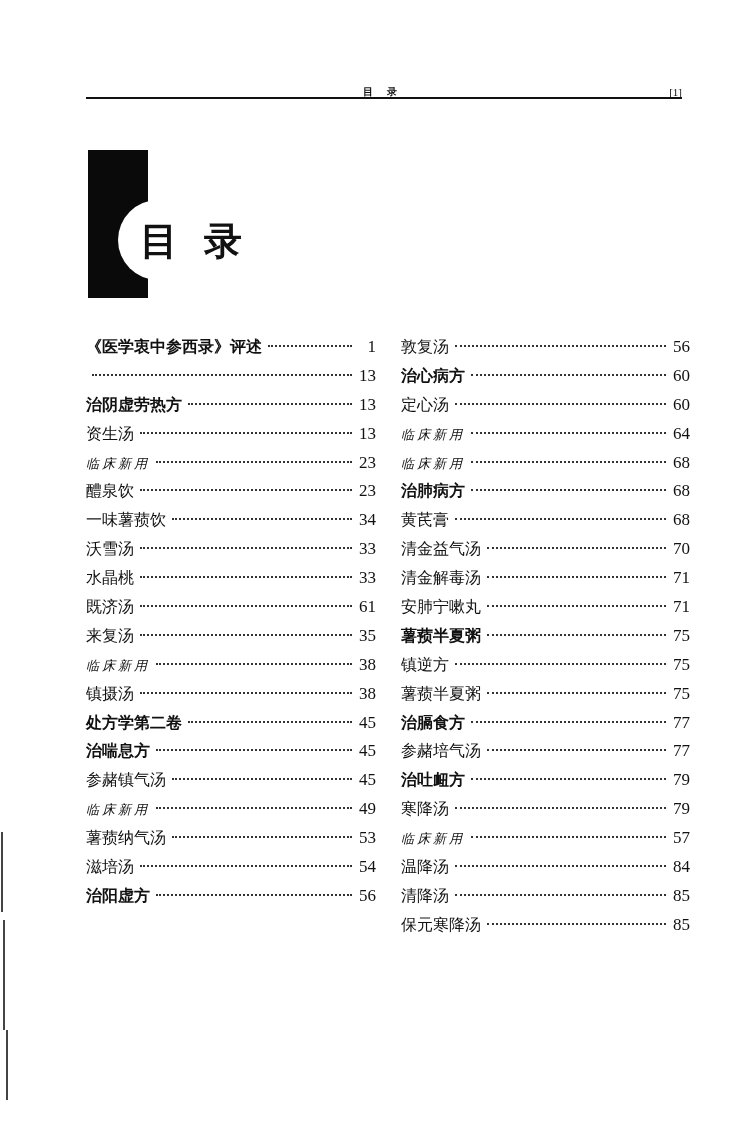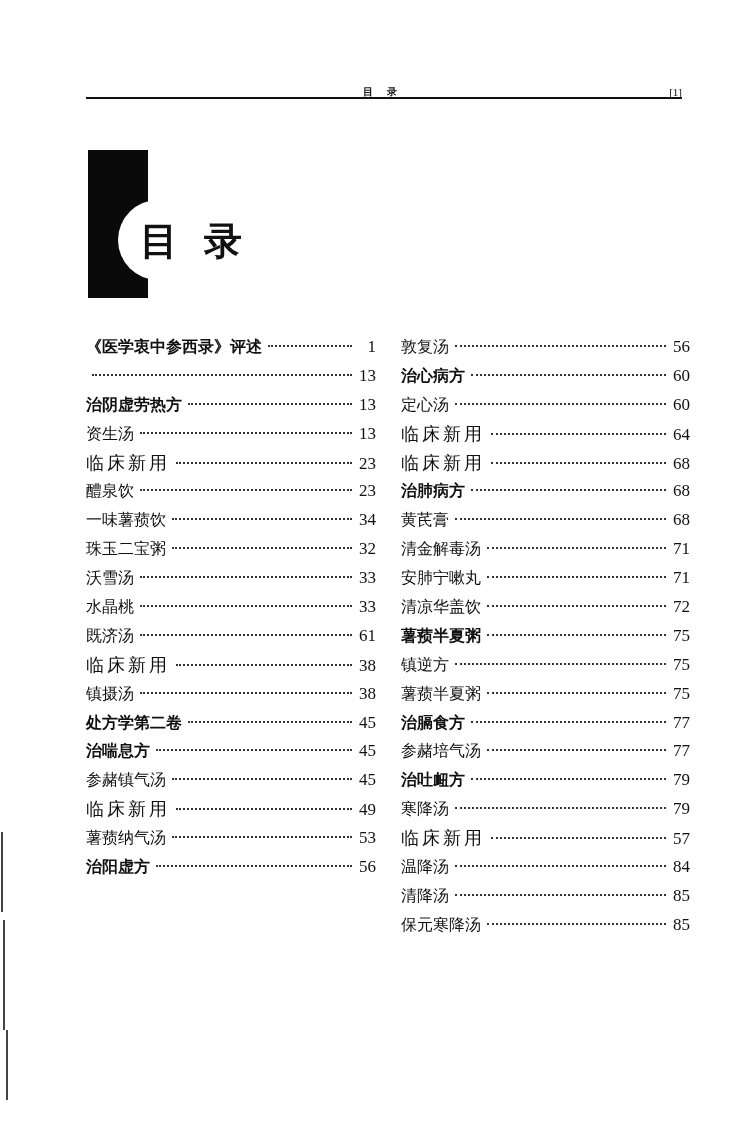--- a/index.html
+++ b/index.html
@@ -92,21 +92,21 @@
     height: 28.9px;
     font-size: 16px;
     line-height: 22px;
     white-space: nowrap;
   }
   .toc-row .label {
     font-family: "DejaVu Sans", sans-serif;
     flex: 0 0 auto;
   }
   .toc-row.bold .label { font-weight: bold; }
-  .toc-row.small .label { font-size: 18px; letter-spacing: 3px; }
+  .toc-row.small .label { font-size: 13px; font-style: italic; letter-spacing: 3px; }
   .toc-row .leader {
     flex: 1 1 auto;
     border-bottom: 2px dotted #333333;
     margin: 0 6px;
     position: relative;
     top: -5px;
     min-width: 10px;
   }
   .toc-row .page {
     flex: 0 0 auto;
@@ -165,39 +165,39 @@
         <span class="label">醴泉饮</span>
         <span class="leader"></span>
         <span class="page">23</span>
       </div>
       <div class="toc-row">
         <span class="label">一味薯蓣饮</span>
         <span class="leader"></span>
         <span class="page">34</span>
       </div>
       <div class="toc-row">
-        <span class="label">珠玉二宝粥</span>
-        <span class="leader"></span>
-        <span class="page">32</span>
-      </div>
-      <div class="toc-row">
         <span class="label">沃雪汤</span>
         <span class="leader"></span>
         <span class="page">33</span>
       </div>
       <div class="toc-row">
         <span class="label">水晶桃</span>
         <span class="leader"></span>
         <span class="page">33</span>
       </div>
       <div class="toc-row">
         <span class="label">既济汤</span>
         <span class="leader"></span>
         <span class="page">61</span>
       </div>
+      <div class="toc-row">
+        <span class="label">来复汤</span>
+        <span class="leader"></span>
+        <span class="page">35</span>
+      </div>
       <div class="toc-row small">
         <span class="label">临床新用</span>
         <span class="leader"></span>
         <span class="page">38</span>
       </div>
       <div class="toc-row">
         <span class="label">镇摄汤</span>
         <span class="leader"></span>
         <span class="page">38</span>
       </div>
@@ -218,20 +218,25 @@
       </div>
       <div class="toc-row small">
         <span class="label">临床新用</span>
         <span class="leader"></span>
         <span class="page">49</span>
       </div>
       <div class="toc-row">
         <span class="label">薯蓣纳气汤</span>
         <span class="leader"></span>
         <span class="page">53</span>
+      </div>
+      <div class="toc-row">
+        <span class="label">滋培汤</span>
+        <span class="leader"></span>
+        <span class="page">54</span>
       </div>
       <div class="toc-row bold">
         <span class="label">治阳虚方</span>
         <span class="leader"></span>
         <span class="page">56</span>
       </div>
     </div>
   <div class="toc-col right" id="toc-right">
       <div class="toc-row">
         <span class="label">敦复汤</span>
@@ -262,33 +267,33 @@
         <span class="label">治肺病方</span>
         <span class="leader"></span>
         <span class="page">68</span>
       </div>
       <div class="toc-row">
         <span class="label">黄芪膏</span>
         <span class="leader"></span>
         <span class="page">68</span>
       </div>
       <div class="toc-row">
+        <span class="label">清金益气汤</span>
+        <span class="leader"></span>
+        <span class="page">70</span>
+      </div>
+      <div class="toc-row">
         <span class="label">清金解毒汤</span>
         <span class="leader"></span>
         <span class="page">71</span>
       </div>
       <div class="toc-row">
         <span class="label">安肺宁嗽丸</span>
         <span class="leader"></span>
         <span class="page">71</span>
-      </div>
-      <div class="toc-row">
-        <span class="label">清凉华盖饮</span>
-        <span class="leader"></span>
-        <span class="page">72</span>
       </div>
       <div class="toc-row bold">
         <span class="label">薯蓣半夏粥</span>
         <span class="leader"></span>
         <span class="page">75</span>
       </div>
       <div class="toc-row">
         <span class="label">镇逆方</span>
         <span class="leader"></span>
         <span class="page">75</span>

